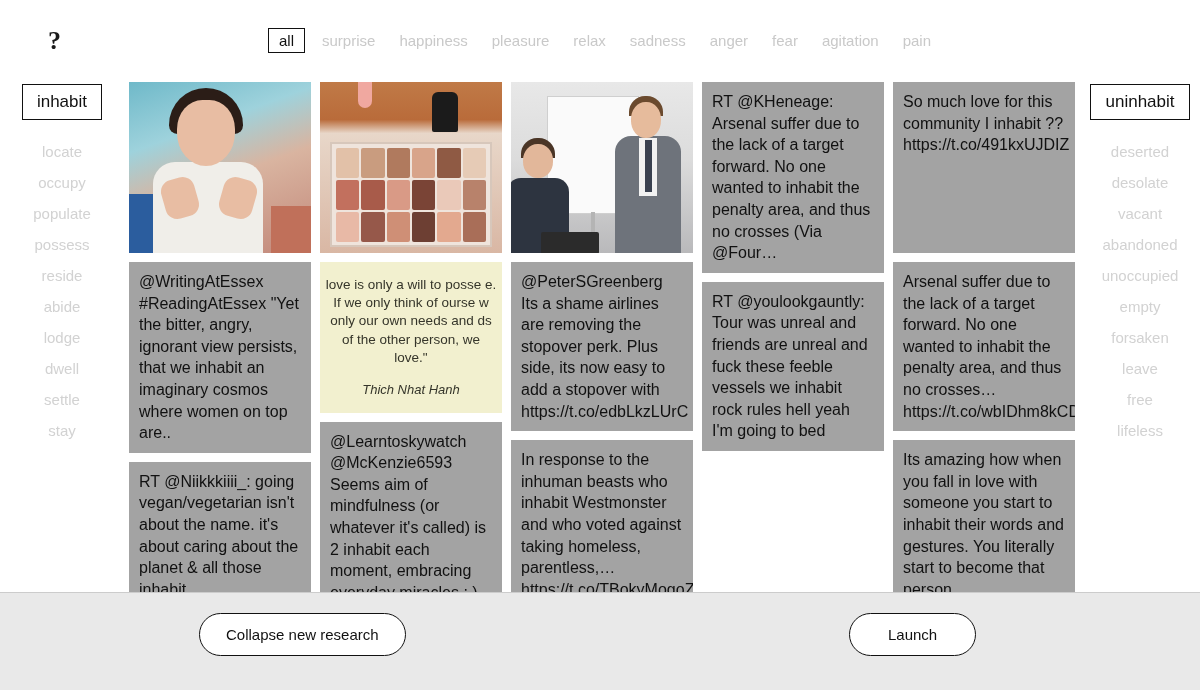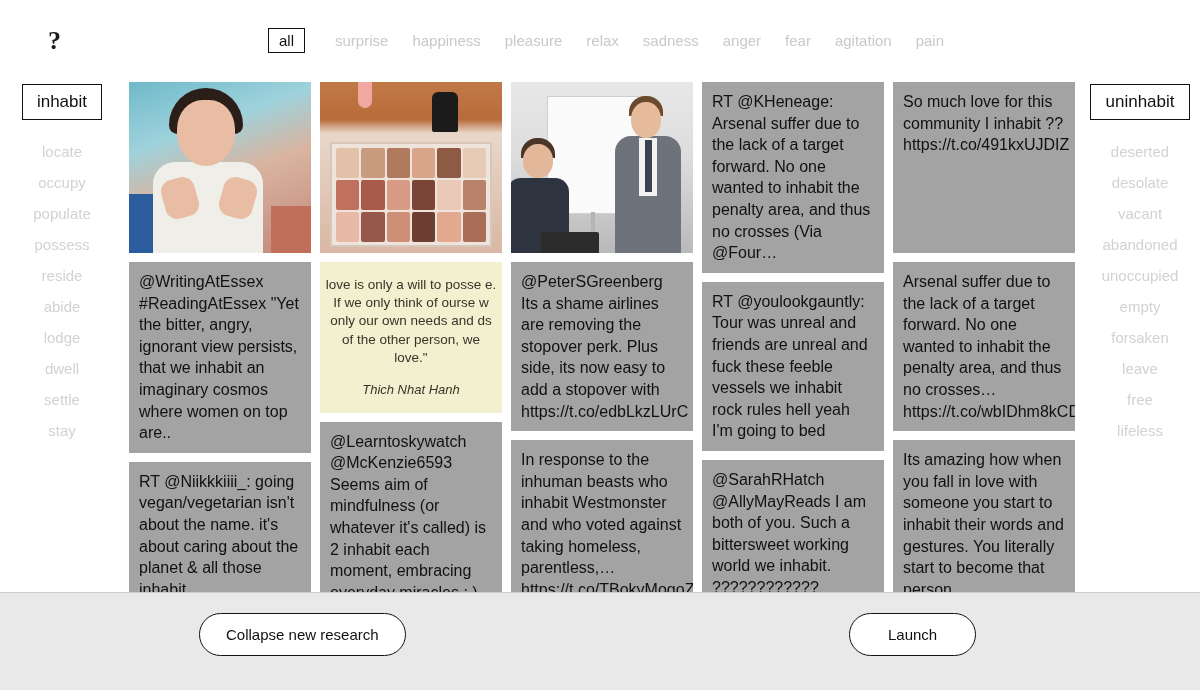--- a/index.html
+++ b/index.html
@@ -48,21 +48,21 @@
     font-size: 15px;
     color: #c9c9c9;
     padding: 4px 12px;
     cursor: pointer;
     white-space: nowrap;
   }
   .emotion.selected {
     color: #111111;
     border: 1.5px solid #111111;
     padding: 3px 10px;
-    margin-right: 18px;
+    margin-right: 5px;
   }
 
   
   .wordcol {
     position: absolute;
     top: 84px;
     width: 104px;
     display: flex;
     flex-direction: column;
     align-items: center;
@@ -306,21 +306,20 @@
         <div class="man1-head"></div>
         <div class="laptop"></div>
       </div>
       <div class="card text">@PeterSGreenberg Its a shame airlines are removing the stopover perk. Plus side, its now easy to add a stopover with https://t.co/edbLkzLUrC</div>
       <div class="card short">In response to the inhuman beasts who inhabit Westmonster and who voted against taking homeless, parentless,… https://t.co/TBokyMogoZ</div>
     </div>
 
     <div class="col">
       <div class="card tall">RT @KHeneage: Arsenal suffer due to the lack of a target forward. No one wanted to inhabit the penalty area, and thus no crosses (Via @Four…</div>
       <div class="card text">RT @youlookgauntly: Tour was unreal and friends are unreal and fuck these feeble vessels we inhabit rock rules hell yeah I'm going to bed</div>
-      <div class="card short">@SarahRHatch @AllyMayReads I am both of you. Such a bittersweet working world we inhabit. ????????????</div>
     </div>
 
     <div class="col">
       <div class="card tall">So much love for this community I inhabit ?? https://t.co/491kxUJDIZ</div>
       <div class="card text">Arsenal suffer due to the lack of a target forward. No one wanted to inhabit the penalty area, and thus no crosses… https://t.co/wbIDhm8kCD</div>
       <div class="card short">Its amazing how when you fall in love with someone you start to inhabit their words and gestures. You literally start to become that person.</div>
     </div>
 
   </div>
 

